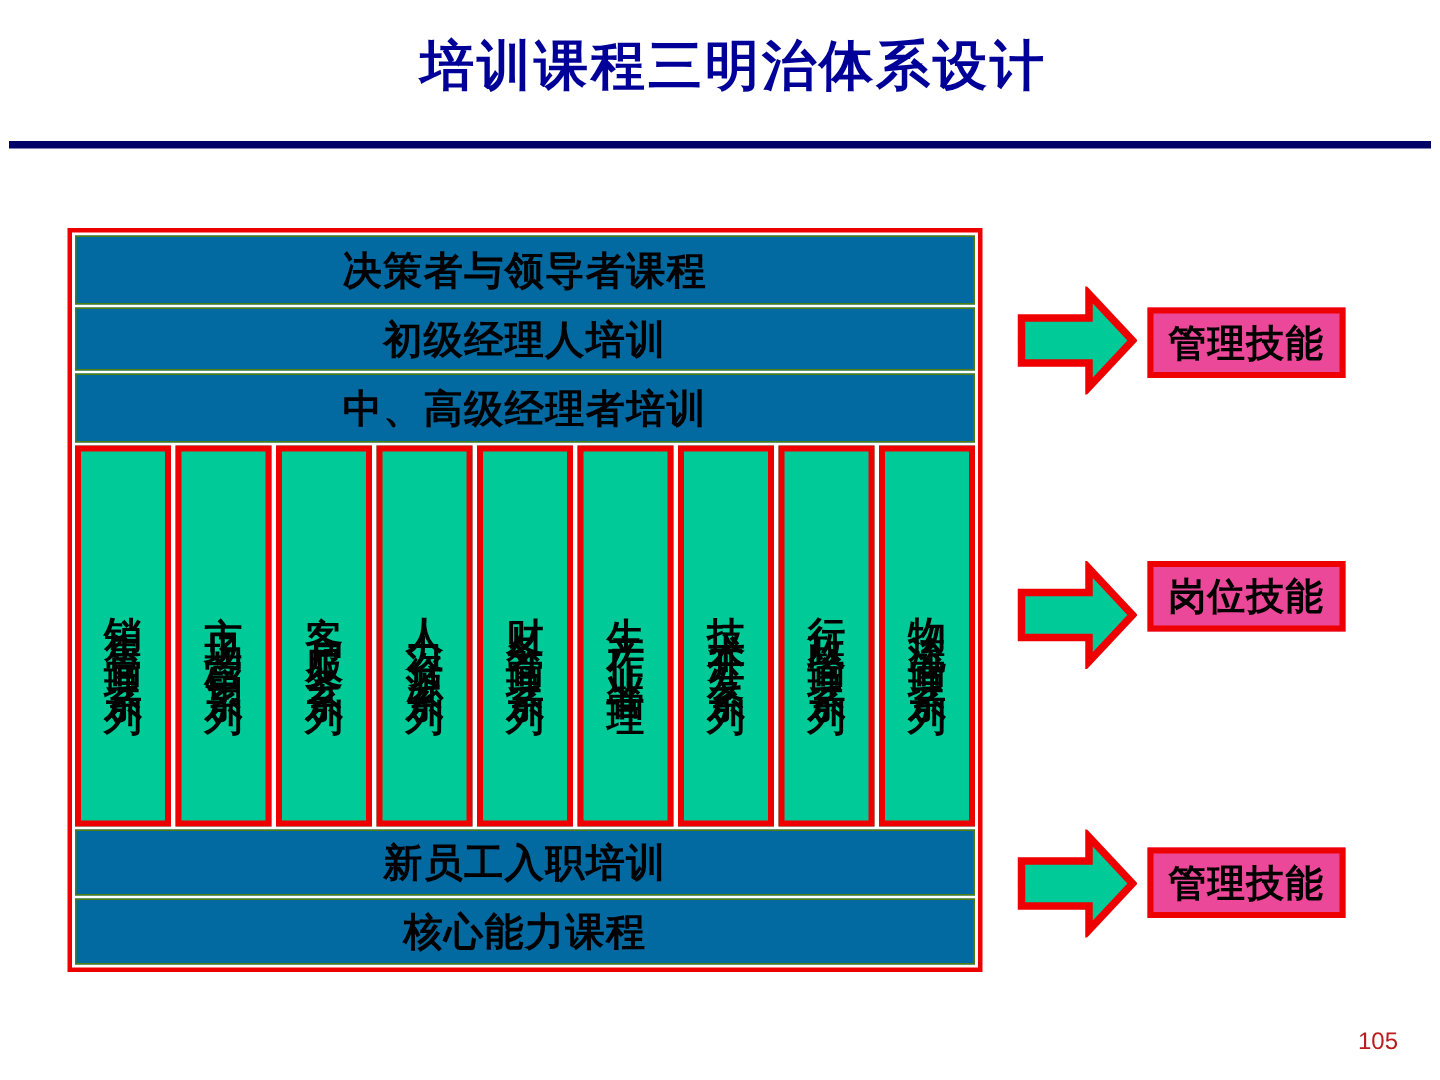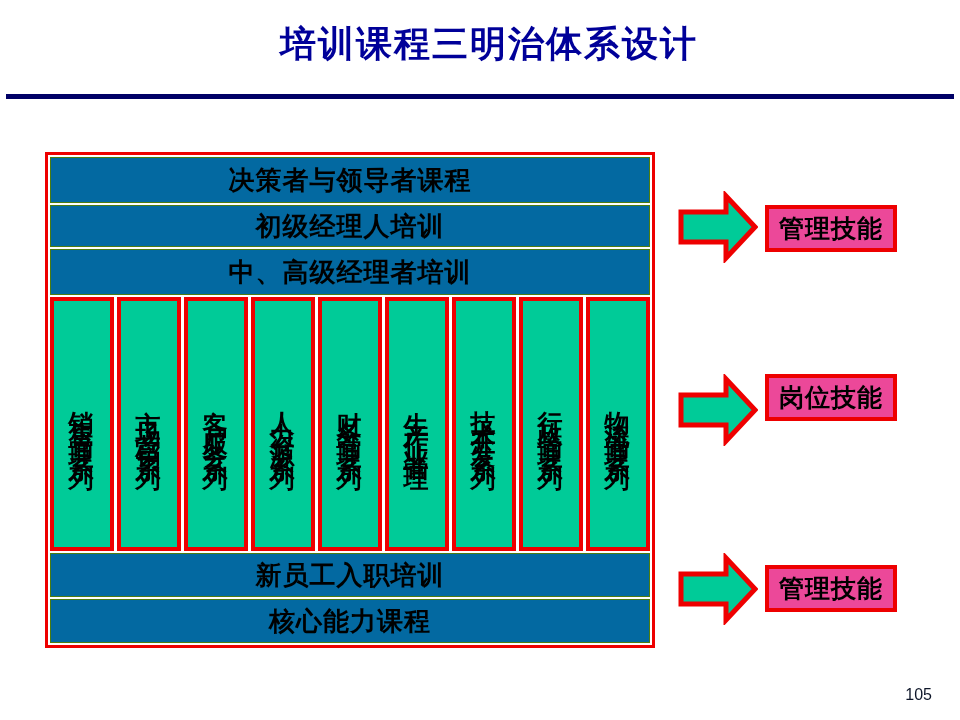--- a/index.html
+++ b/index.html
@@ -89,21 +89,21 @@
     justify-content: center;
     font-size: 25px;
     font-weight: bold;
     color: #000000;
     letter-spacing: 1px;
   }
   .page-number {
     position: absolute;
     right: 28px; top: 686px;
     font-size: 16px;
-    color: #0f172a;
+    color: #b91c1c;
   }
 </style>
 </head>
 <body>
 
 <div class="title">培训课程三明治体系设计</div>
 <div class="divider"></div>
 
 <div class="diagram">
   <div class="band h46">

